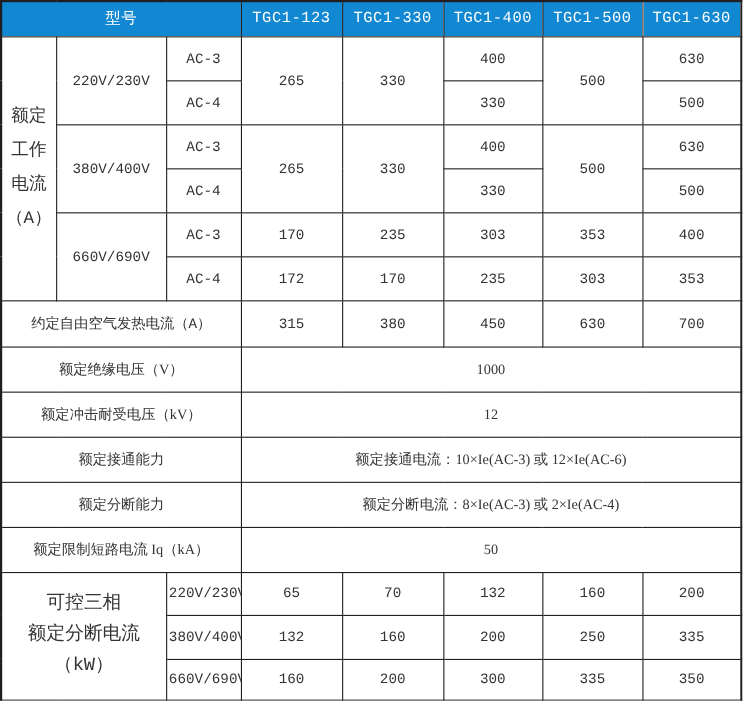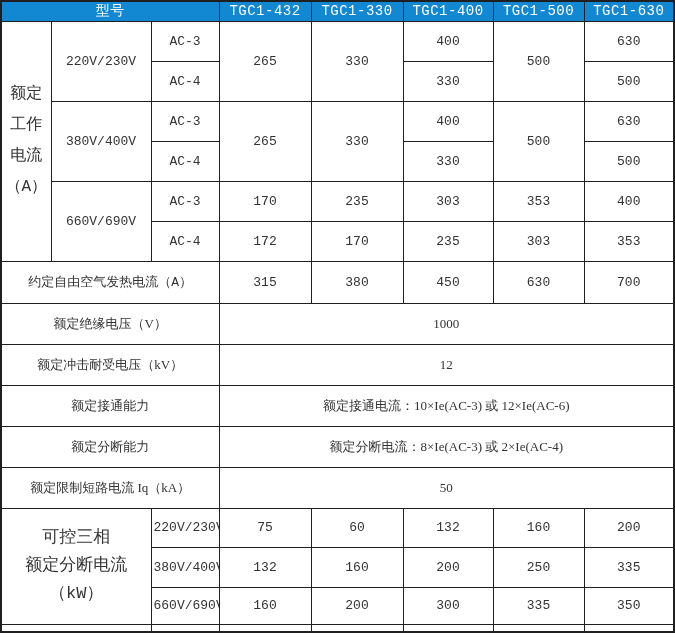--- a/index.html
+++ b/index.html
@@ -34,21 +34,21 @@
     padding: 0 2px;
     overflow: hidden;
   }
   table.spec { border: 2px solid var(--border-color); }
   table.spec th {
     background: var(--header-bg);
     color: var(--header-text);
     font-size: 14px;
     letter-spacing: 0.5px;
   }
-  tr.h28 { height: 20px; }
+  tr.h28 { height: 32px; }
   tr.h40 { height: 40px; }
   tr.h42 { height: 42px; }
   tr.h41 { height: 41px; font-family: Liberation Serif, serif; }
   tr.h39 { height: 39px; }
   tr.h37 { height: 37px; }
   tr.h8  { height: 8px;  }
   td.vstack div { line-height: 31px; font-size: 16px; }
   td.mstack div { line-height: 28px; font-size: 17px; }
   td.wide-label { font-size: 13px; margin-top: 16px; }
   td.num { font-size: 13px; }
@@ -66,21 +66,21 @@
       <col style="width:92px">
         <col style="width:92px">
         <col style="width:90px">
       <col style="width:91px">
         <col style="width:90px">
     </colgroup>
 
     <tbody>
         <tr class="h28">
       <th colspan="3">型号</th>
-      <th>TGC1-432</th>
+      <th>TGC1-123</th>
       <th>TGC1-330</th>
       <th>TGC1-400</th>
       <th>TGC1-500</th>
       <th>TGC1-630</th>
     </tr>
 
     <tr class="h40">
       <td rowspan="6" class="vstack">
         <div>额定</div>
         <div>工作</div>
@@ -168,22 +168,22 @@
       <td colspan="5" class="num">50</td>
     </tr>
 
     <tr class="h39">
       <td colspan="2" rowspan="3" class="mstack">
         <div>可控三相</div>
         <div>额定分断电流</div>
         <div>（kW）</div>
       </td>
       <td>220V/230V</td>
-      <td class="num">75</td>
-      <td class="num">60</td>
+      <td class="num">65</td>
+      <td class="num">70</td>
       <td class="num">132</td>
       <td class="num">160</td>
       <td class="num">200</td>
     </tr>
     <tr class="h40">
       <td>380V/400V</td>
       <td class="num">132</td>
       <td class="num">160</td>
       <td class="num">200</td>
       <td class="num">250</td>

